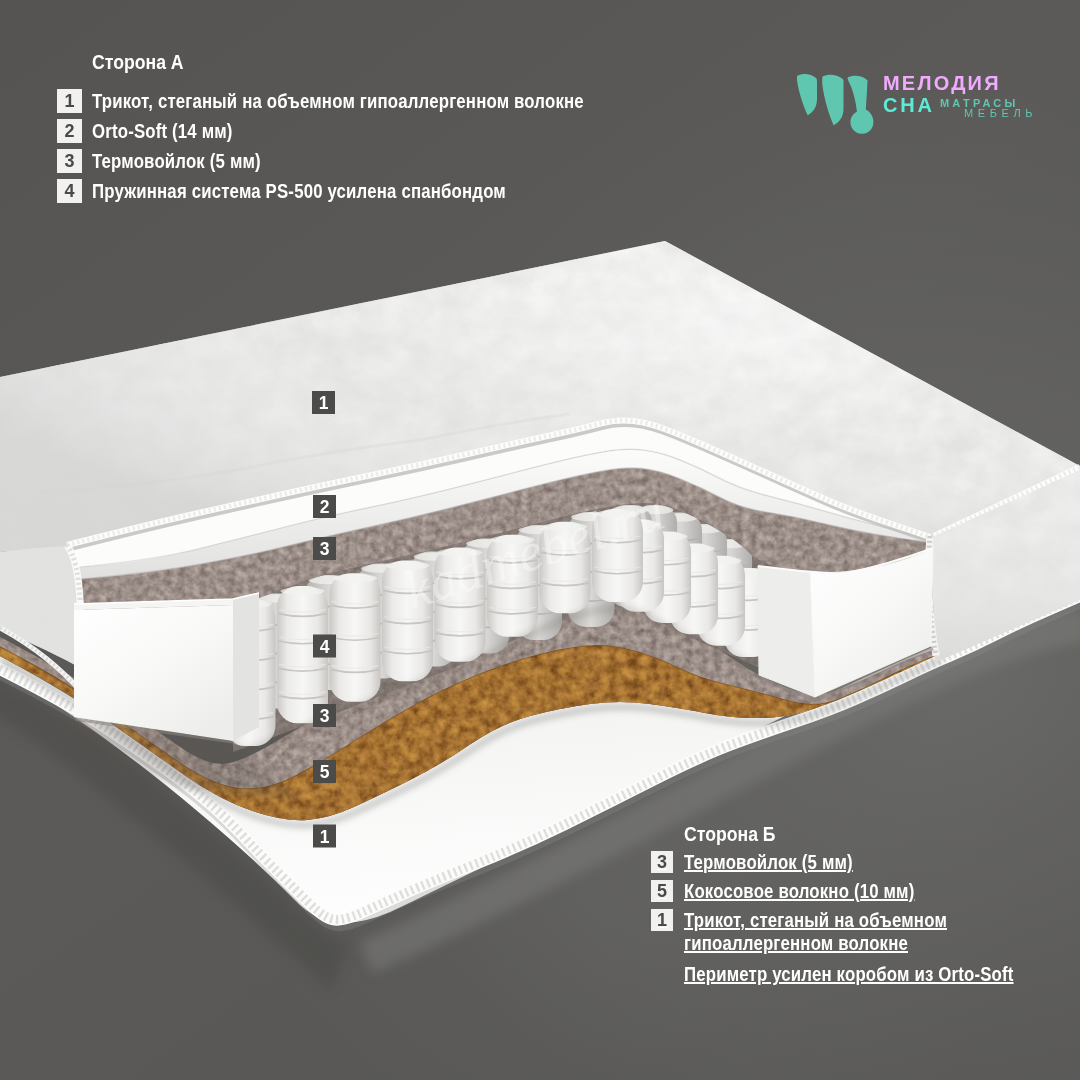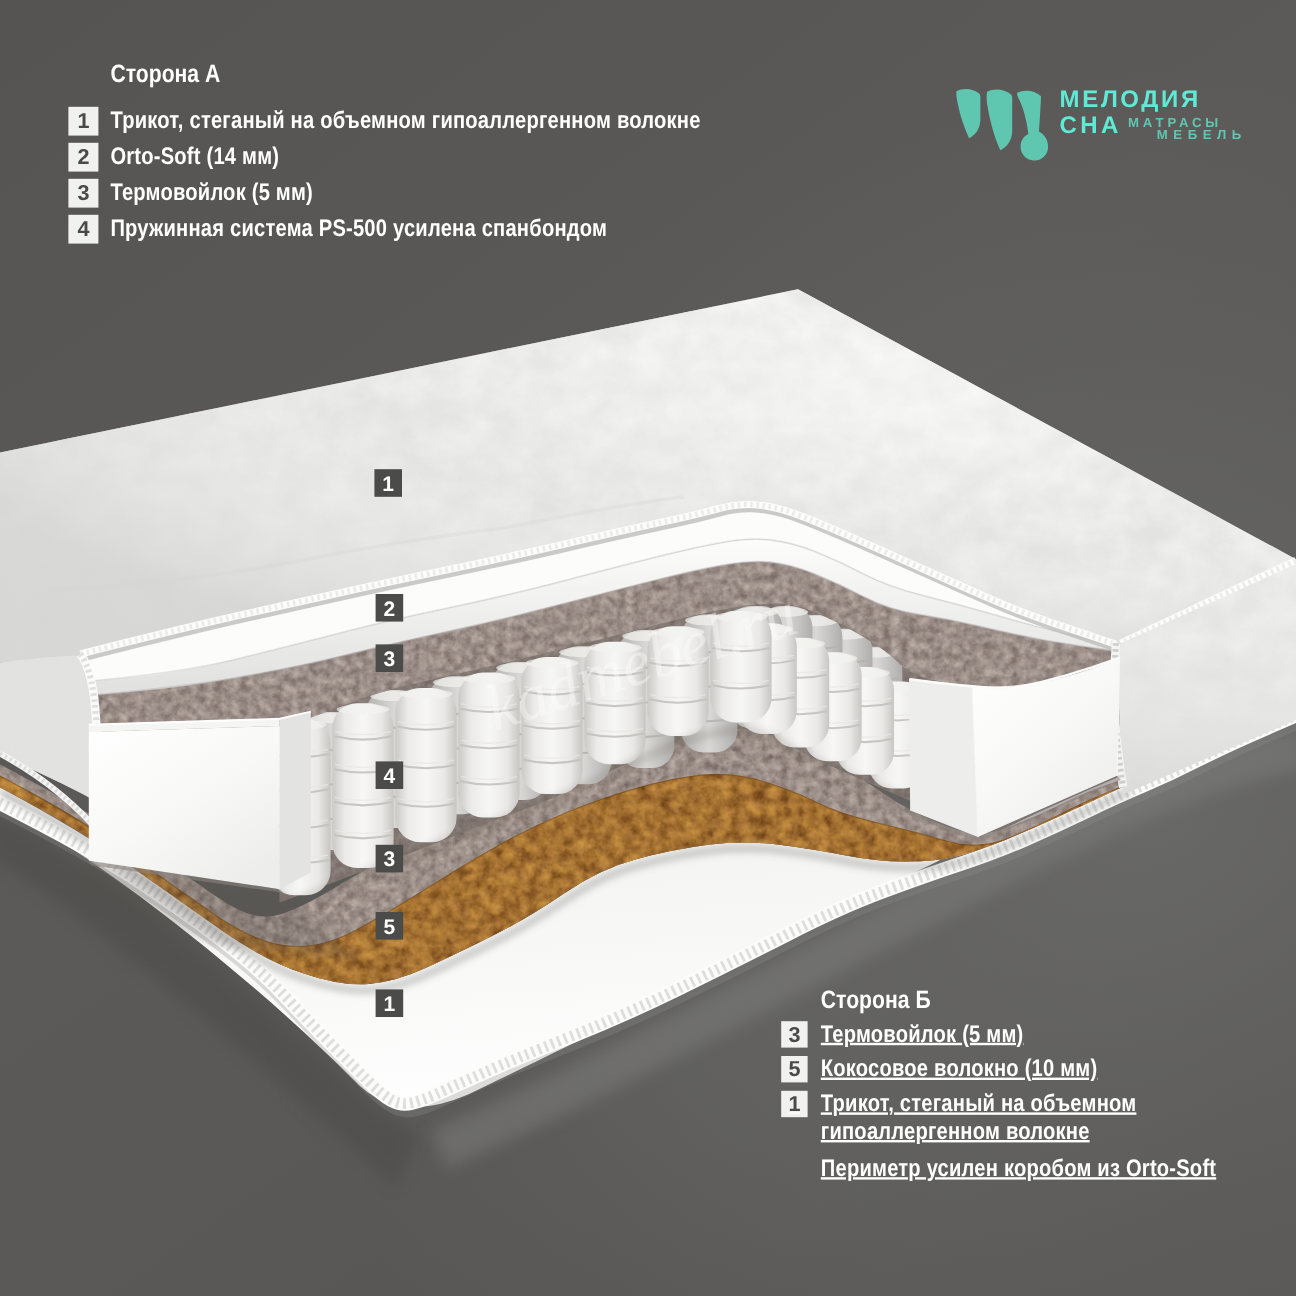--- a/index.html
+++ b/index.html
@@ -17,24 +17,24 @@
 .legendB .row { display:flex; align-items:flex-start; margin-bottom:6px; }
 .legendB .numA { margin-top:0px; width:22px; height:22px; }
 .legendB .txt { font-size:20px; font-weight:600; margin-left:11px; line-height:23px; letter-spacing:0.2px; }
 .legendB .foot { font-size:20px; font-weight:600; margin-left:33px; margin-top:8px; letter-spacing:0.2px; }
 .legendA h2, .legendA .txt, .legendB h2, .legendB .txt, .legendB .foot {
   transform: scaleX(0.84); transform-origin: 0 50%; }
 .legendA h2, .legendB h2 { display:inline-block; }
 .legendA .txt, .legendB .txt { display:inline-block; }
 .legendB .foot { display:block; }
 .logo { position:absolute; left:795px; top:72px; opacity:0.999; }
-.logo .lt { position:absolute; left:88px; top:0px; color:#5eead4; font-size:20px; font-weight:700; letter-spacing:2.2px; }
+.logo .lt { position:absolute; left:88px; top:0px; color:#f0abfc; font-size:20px; font-weight:700; letter-spacing:2.2px; }
 .logo .lt2 { position:absolute; left:88px; top:22px; color:#5eead4; font-size:20px; font-weight:700; letter-spacing:2.8px; }
 .logo .ls1 { position:absolute; left:145px; top:25px; color:#5fc7b0; font-size:11px; font-weight:700; letter-spacing:3.2px; }
-.logo .ls2 { position:absolute; left:145px; top:35px; color:#5fc7b0; font-size:11px; font-weight:700; letter-spacing:4.6px;padding-left:24px; }
+.logo .ls2 { position:absolute; left:145px; top:35px; color:#5fc7b0; font-size:11px; font-weight:400; letter-spacing:4.6px;padding-left:24px; }
 </style></head>
 <body>
 <div class="stage">
 <svg class="scene" width="1080" height="1080" viewBox="0 0 1080 1080" xmlns="http://www.w3.org/2000/svg">
 <defs>
 <linearGradient id="bgG" x1="0" y1="0" x2="0.7" y2="1">
  <stop offset="0" stop-color="#555453"></stop>
  <stop offset="0.5" stop-color="#5b5a58"></stop>
  <stop offset="1" stop-color="#575655"></stop>
 </linearGradient>

